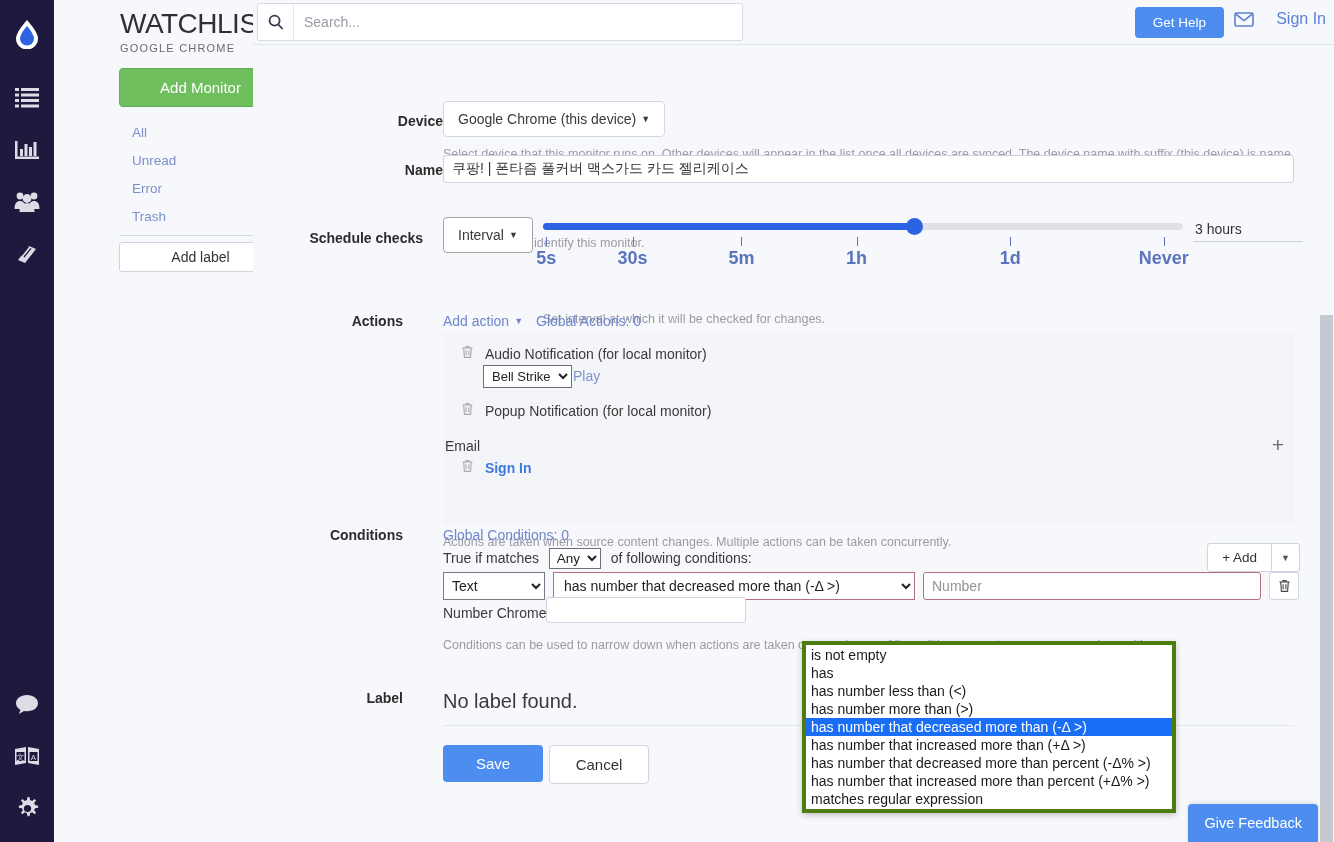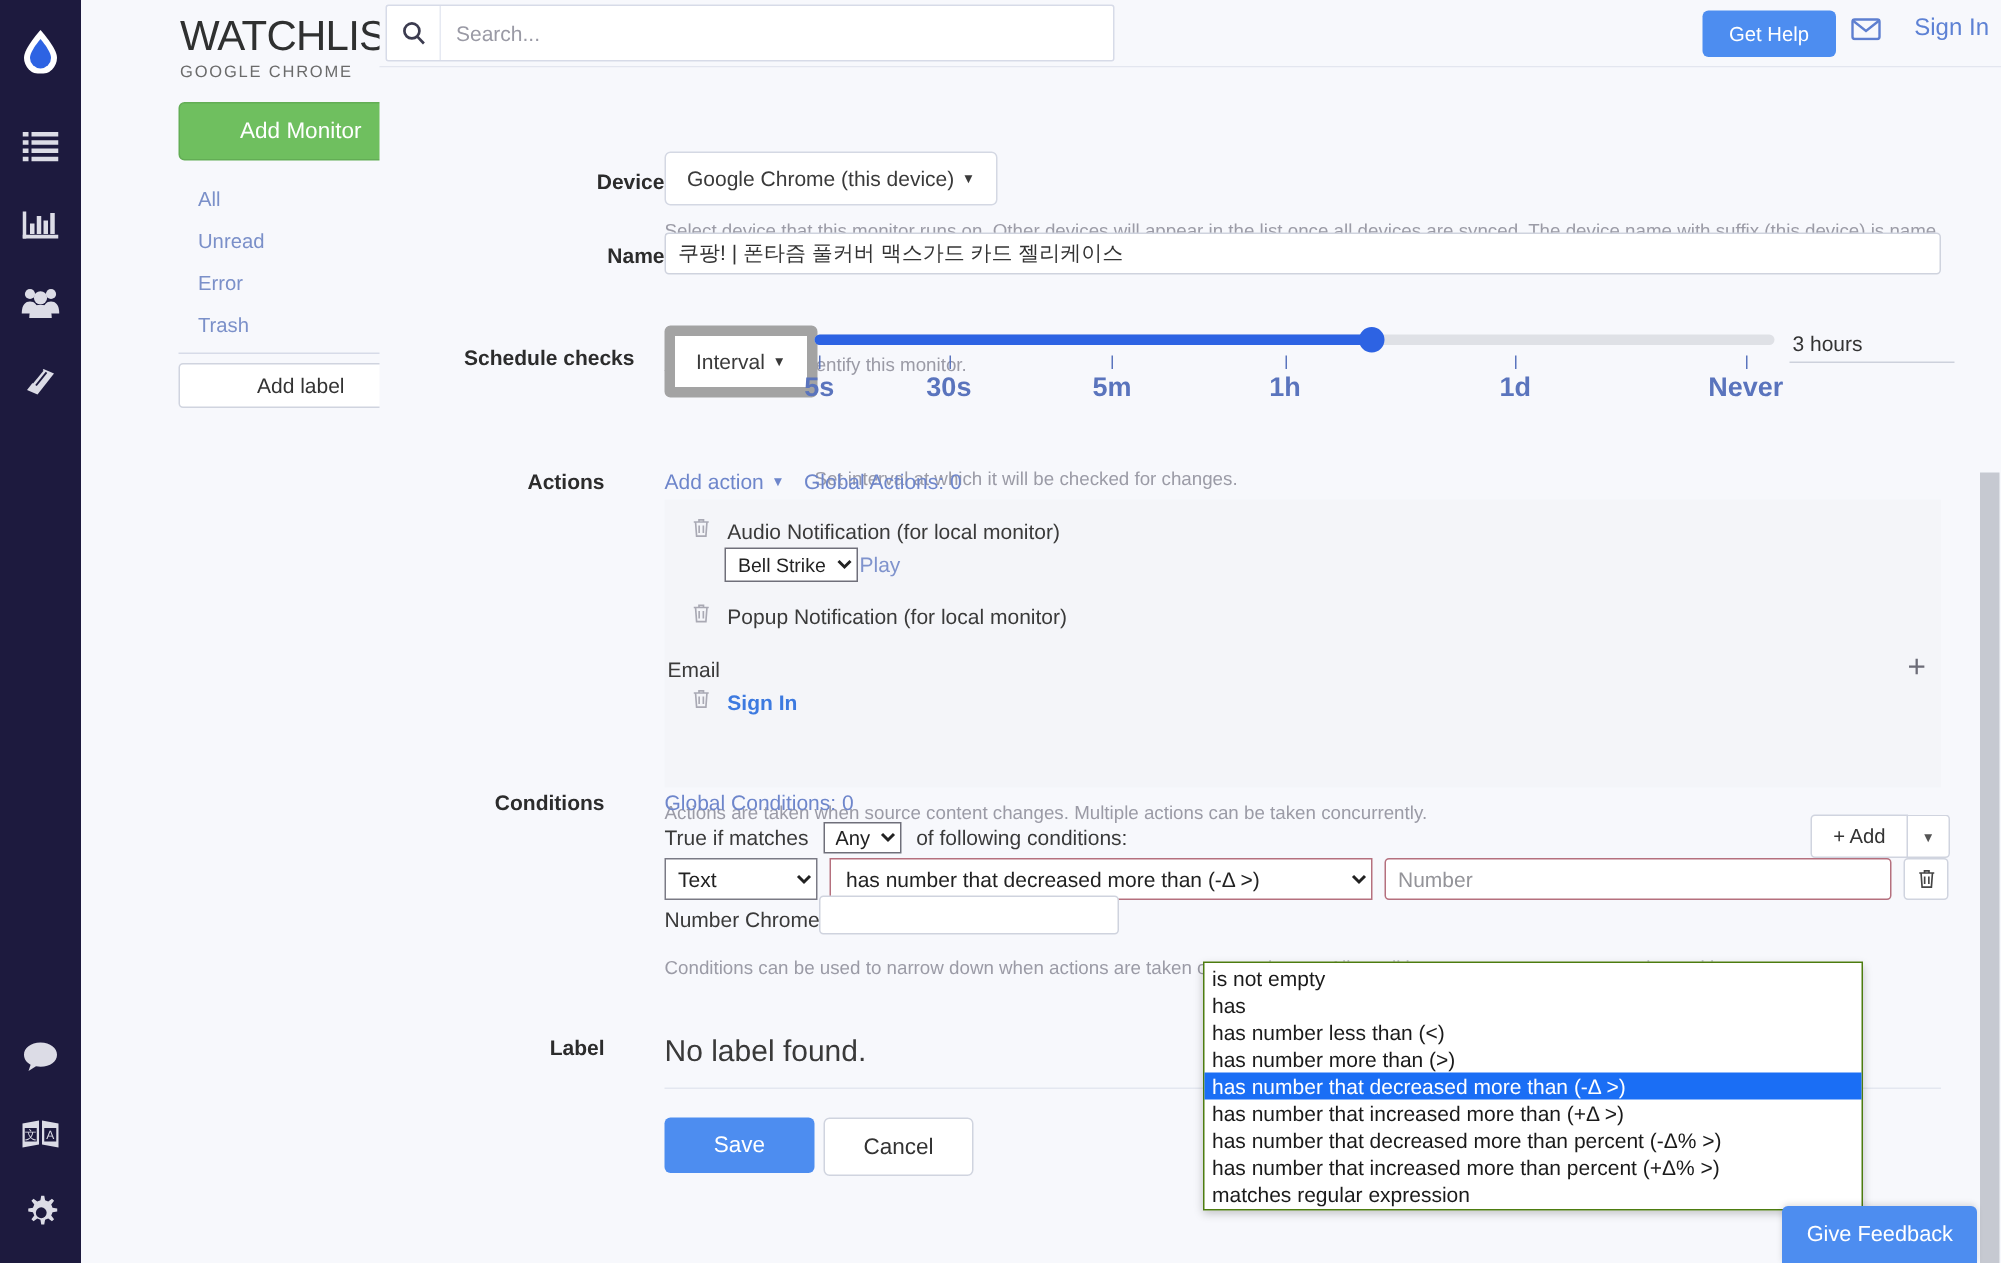--- a/index.html
+++ b/index.html
@@ -133,21 +133,21 @@
     border: 1px solid #cfd3de; border-radius: 3px; background: #fff;
     font-size: 14px; padding: 0 8px; color: #333; outline: none;
     font-family: "Liberation Sans", sans-serif;
   }
   #name-help { position: absolute; left: 190px; top: 189px; }
 
   
   #sched-label { left: 20px; top: 185px; }
   #interval-btn {
     position: absolute; left: 190px; top: 172px;
-    background: #fff; border: 7px solid #a3a3a3; border-radius: 4px;
+    background: #fff; border: 1px solid #a3a3a3; border-radius: 4px;
     font-size: 14px; padding: 9px 14px; color: #3a3a3a; cursor: pointer;
     font-family: "Liberation Sans", sans-serif;
   }
   #slider-zone { position: absolute; left: 290px; top: 178px; width: 640px; }
   #slider-track {
     position: relative; height: 7px; border-radius: 4px; background: #dfe1e6;
     cursor: pointer;
   }
   #slider-fill {
     position: absolute; left: 0; top: 0; height: 7px; width: 58%;
@@ -273,22 +273,22 @@
     font-family: "Liberation Sans", sans-serif;
   }
   #bottom-rule {
     position: absolute; left: 190px; top: 680px; width: 851px;
     height: 1px; background: #e4e7f0;
   }
 
   
   #dropdown-popup {
     position: absolute; left: 549px; top: 596px;
-    width: 440px; background: #ffffff;
-    border: 1px solid #4d7c0f;
+    width: 374px; background: #ffffff;
+    border: 4px solid #4d7c0f;
     box-shadow: 0 2px 6px rgba(0,0,0,0.22);
     z-index: 50; padding: 1px 0;
   }
   .dd-option {
     font-size: 14px; color: #1a1a1a; padding: 0 5px;
     line-height: 18px; height: 18px; white-space: nowrap; cursor: pointer;
     font-family: "Liberation Sans", sans-serif;
   }
   .dd-option.selected { background: #1a6ef5; color: #ffffff; }
 

